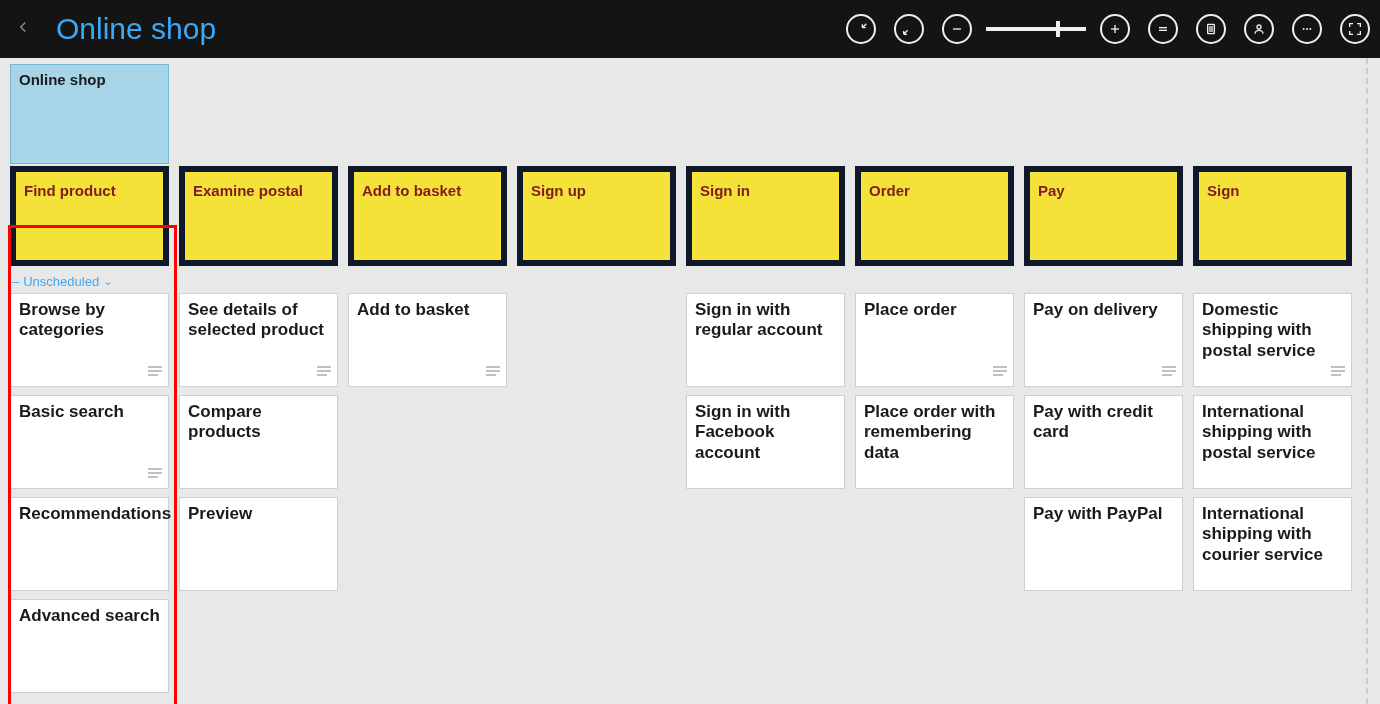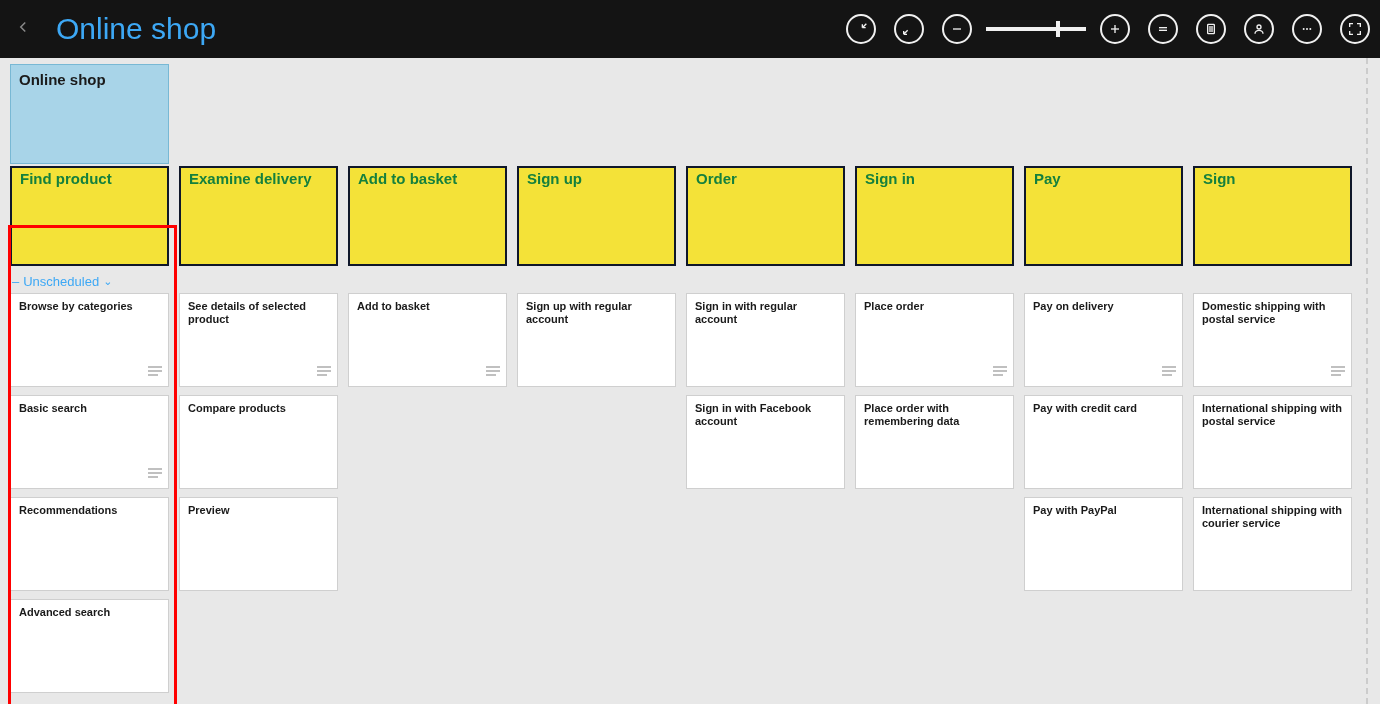--- a/index.html
+++ b/index.html
@@ -88,25 +88,25 @@
       margin-top: 2px;
     }
     .column {
       width: 159px;
       flex: 0 0 159px;
       position: relative;
     }
     .epic-card {
       height: 100px;
       background: #f4e238;
-      border: 2px solid #0f172a;
-      padding: 2px 8px;
+      border: 6px solid #0f172a;
+      padding: 10px 8px;
       font-size: 15px;
       font-weight: 600;
-      color: #15803d;
+      color: #7f1d1d;
       cursor: pointer;
     }
     .highlight-box {
       position: absolute;
       top: 167px;
       left: 8px;
       width: 169px;
       height: 535px;
       border: 3px solid #ff0000;
       pointer-events: none;
@@ -127,21 +127,21 @@
     .cards-grid {
       display: flex;
       gap: 10px;
     }
     .col-stack { display:flex; flex-direction:column; gap:8px; width:159px; flex:0 0 159px;}
     .story-card {
       height: 94px;
       background: #ffffff;
       border: 1px solid #cfcfcf;
       padding: 6px 8px;
-      font-size: 11px;
+      font-size: 17px;
       font-weight: 600;
       color: #1a1a1a;
       position: relative;
       cursor: pointer;
       line-height: 1.2;
     }
     .story-card.empty { visibility: hidden; }
     .card-marker {
       position: absolute;
       bottom: 4px;
@@ -230,33 +230,33 @@
 </div>
 
 <div class="board">
   <div class="project-card">Online shop</div>
 
   <div class="columns-row" id="epic-row">
       <div class="column">
         <div class="epic-card">Find product</div>
       </div>
       <div class="column">
-        <div class="epic-card">Examine delivery</div>
+        <div class="epic-card">Examine postal</div>
       </div>
       <div class="column">
         <div class="epic-card">Add to basket</div>
       </div>
       <div class="column">
         <div class="epic-card">Sign up</div>
       </div>
       <div class="column">
+        <div class="epic-card">Sign in</div>
+      </div>
+      <div class="column">
         <div class="epic-card">Order</div>
-      </div>
-      <div class="column">
-        <div class="epic-card">Sign in</div>
       </div>
       <div class="column">
         <div class="epic-card">Pay</div>
       </div>
       <div class="column">
         <div class="epic-card">Sign</div>
       </div>
     </div>
 
   <div class="release-label">
@@ -294,21 +294,20 @@
         <div class="story-card">Add to basket<div class="card-marker"><svg width="14" height="12" viewBox="0 0 14 12">
               <rect x="0" y="0" width="14" height="2" fill="#c0c0c0"></rect>
               <rect x="0" y="4" width="14" height="2" fill="#c0c0c0"></rect>
               <rect x="0" y="8" width="10" height="2" fill="#c0c0c0"></rect>
             </svg></div></div>
         <div class="story-card empty"></div>
         <div class="story-card empty"></div>
         <div class="story-card empty"></div>
       </div>
       <div class="col-stack">
-        <div class="story-card">Sign up with regular account</div>
         <div class="story-card empty"></div>
       </div>
       <div class="col-stack">
         <div class="story-card">Sign in with regular account</div>
         <div class="story-card">Sign in with Facebook account</div>
         <div class="story-card empty"></div>
       </div>
       <div class="col-stack">
         <div class="story-card">Place order<div class="card-marker"><svg width="14" height="12" viewBox="0 0 14 12">
               <rect x="0" y="0" width="14" height="2" fill="#c0c0c0"></rect>

